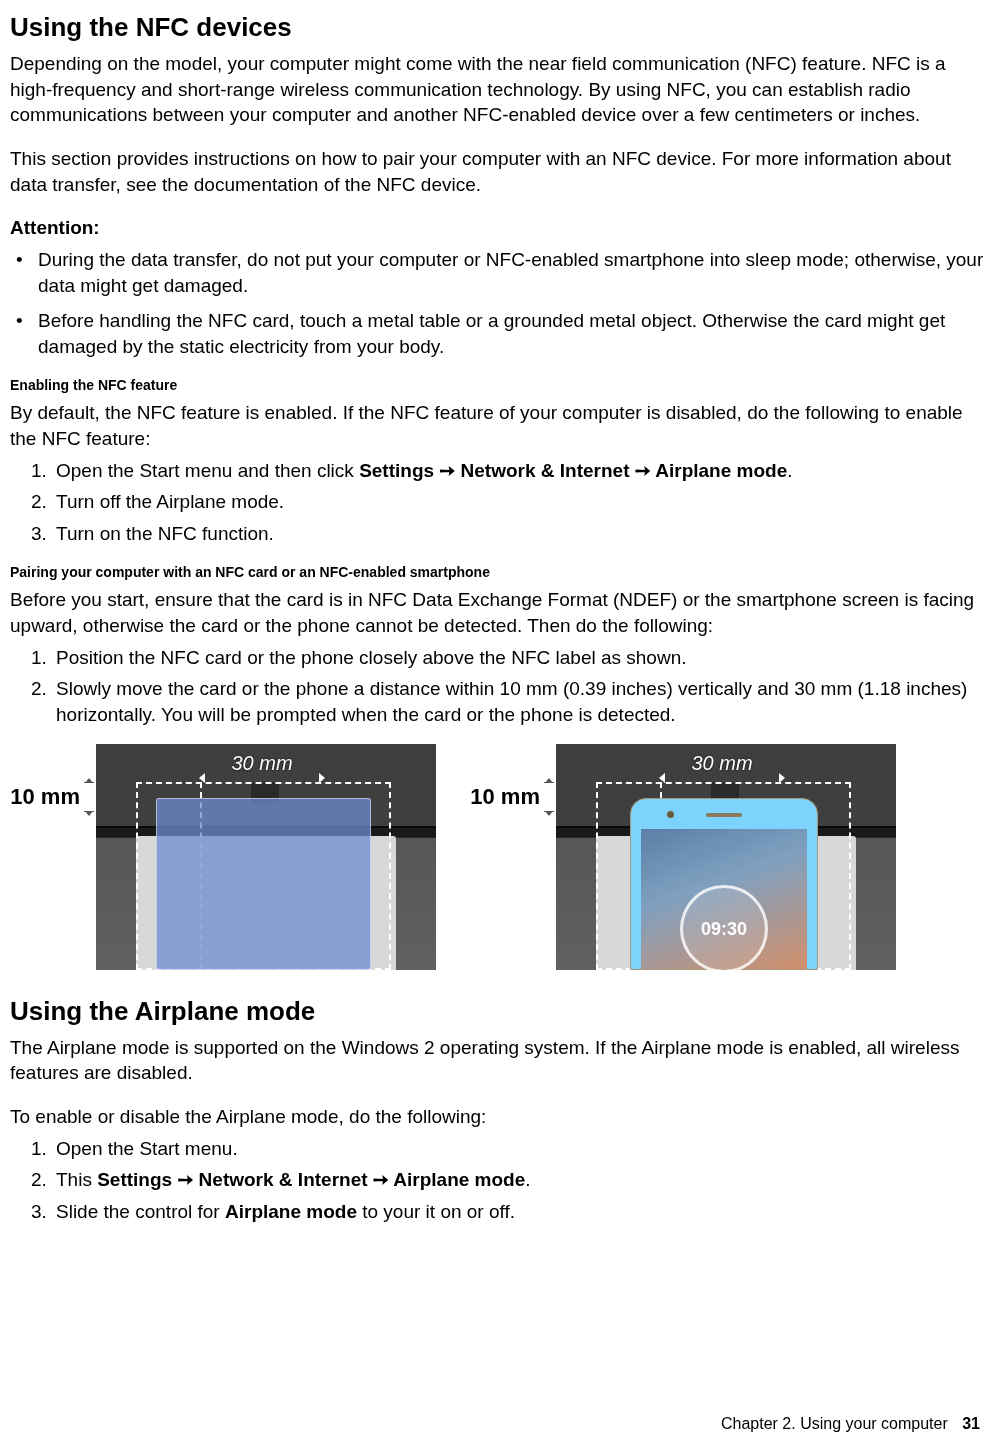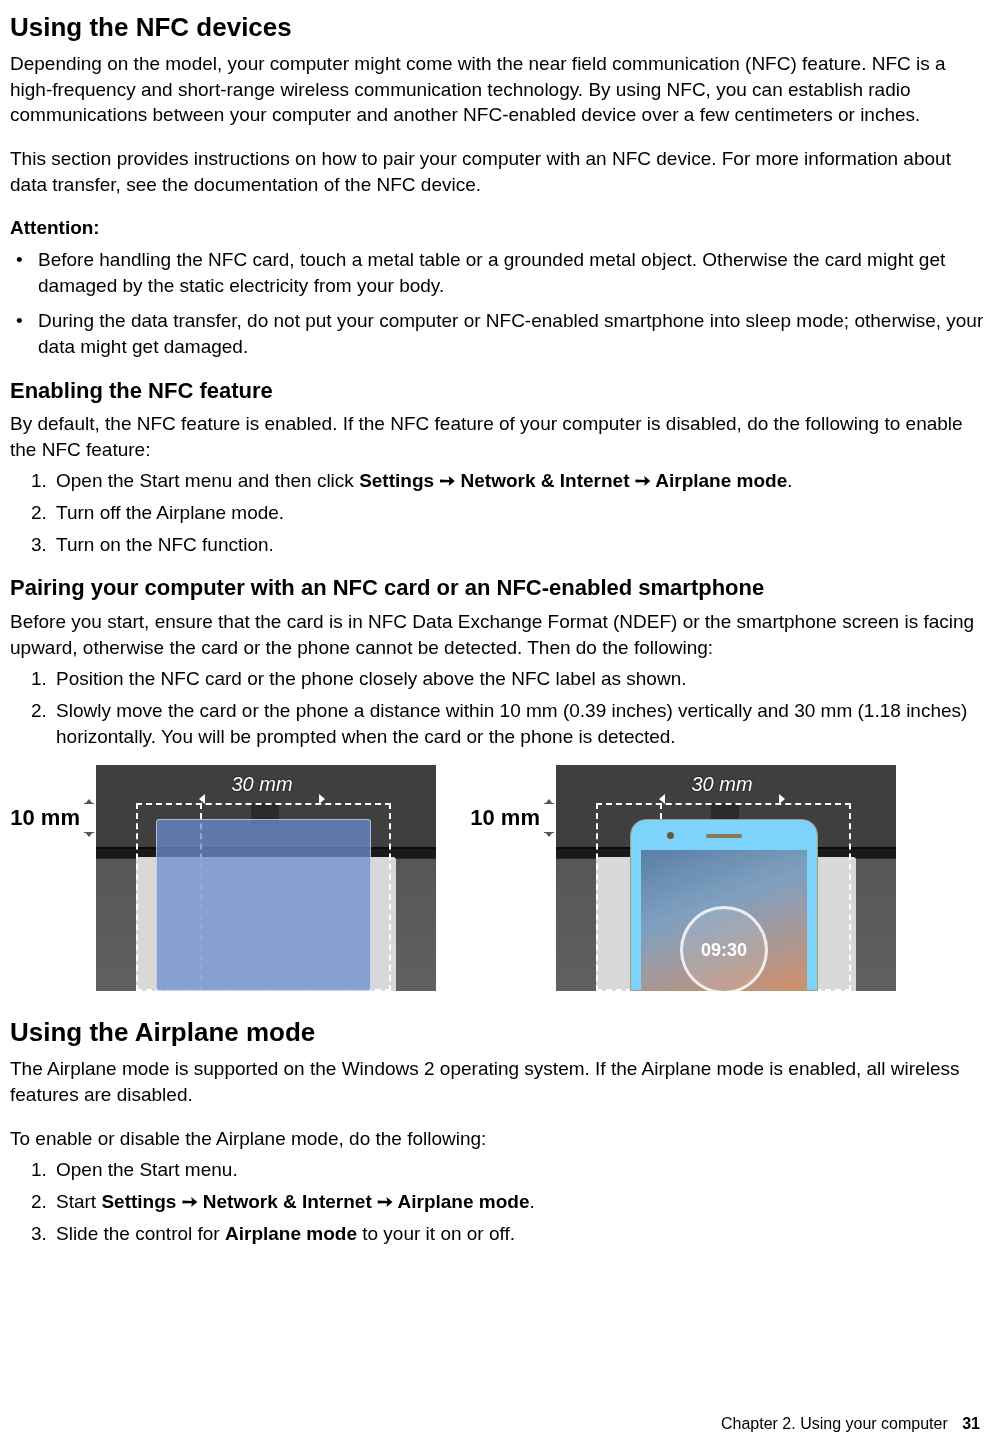--- a/index.html
+++ b/index.html
@@ -15,21 +15,21 @@
   h2.section-heading {
     font-size: 26px;
     font-weight: bold;
     margin: 0 0 6px 0;
   }
   p { margin: 0 0 18px 0; }
   p.tight { margin: 0 0 6px 0; }
   .bold { font-weight: bold; }
   .subhead {
     font-weight: bold;
-    font-size: 22px;
+    font-size: 14px;
     margin: 10px 0 6px 0;
   }
   ul.bullets {
     list-style: none;
     padding-left: 0;
     margin: 0 0 16px 0;
   }
   ul.bullets > li {
     position: relative;
     padding-left: 28px;
@@ -234,22 +234,22 @@
 </style>
 </head>
 <body>
 
 <h2 class="section-heading">Using the NFC devices</h2>
 <p>Depending on the model, your computer might come with the near field communication (NFC) feature. NFC is a high-frequency and short-range wireless communication technology. By using NFC, you can establish radio communications between your computer and another NFC-enabled device over a few centimeters or inches.</p>
 <p>This section provides instructions on how to pair your computer with an NFC device. For more information about data transfer, see the documentation of the NFC device.</p>
 
 <p class="bold tight">Attention:</p>
 <ul class="bullets">
+  <li>During the data transfer, do not put your computer or NFC-enabled smartphone into sleep mode; otherwise, your data might get damaged.</li>
   <li>Before handling the NFC card, touch a metal table or a grounded metal object. Otherwise the card might get damaged by the static electricity from your body.</li>
-  <li>During the data transfer, do not put your computer or NFC-enabled smartphone into sleep mode; otherwise, your data might get damaged.</li>
 </ul>
 
 <div class="subhead">Enabling the NFC feature</div>
 <p class="tight">By default, the NFC feature is enabled. If the NFC feature of your computer is disabled, do the following to enable the NFC feature:</p>
 <ol class="numbers">
   <li>
     <span>Open the Start menu and then click </span><span class="bold">Settings ➙ Network &amp; Internet ➙ Airplane mode</span><span>.</span>
   </li>
   <li>Turn off the Airplane mode.</li>
   <li>Turn on the NFC function.</li>
@@ -323,21 +323,21 @@
   </div>
 
 </div>
 
 <h2 class="section-heading">Using the Airplane mode</h2>
 <p>The Airplane mode is supported on the Windows 2 operating system. If the Airplane mode is enabled, all wireless features are disabled.</p>
 <p class="tight">To enable or disable the Airplane mode, do the following:</p>
 <ol class="numbers">
   <li>Open the Start menu.</li>
   <li>
-    <span>Start </span><span class="bold">Settings ➙ Network &amp; Internet ➙ Airplane mode</span><span>.</span>
+    <span>This </span><span class="bold">Settings ➙ Network &amp; Internet ➙ Airplane mode</span><span>.</span>
   </li>
   <li>
     <span>Slide the control for </span><span class="bold">Airplane mode</span><span> to your it on or off.</span>
   </li>
 </ol>
 
 <div class="footer">
   <span>Chapter 2. Using your computer</span>
   <span class="page-num">31</span>
 </div>

